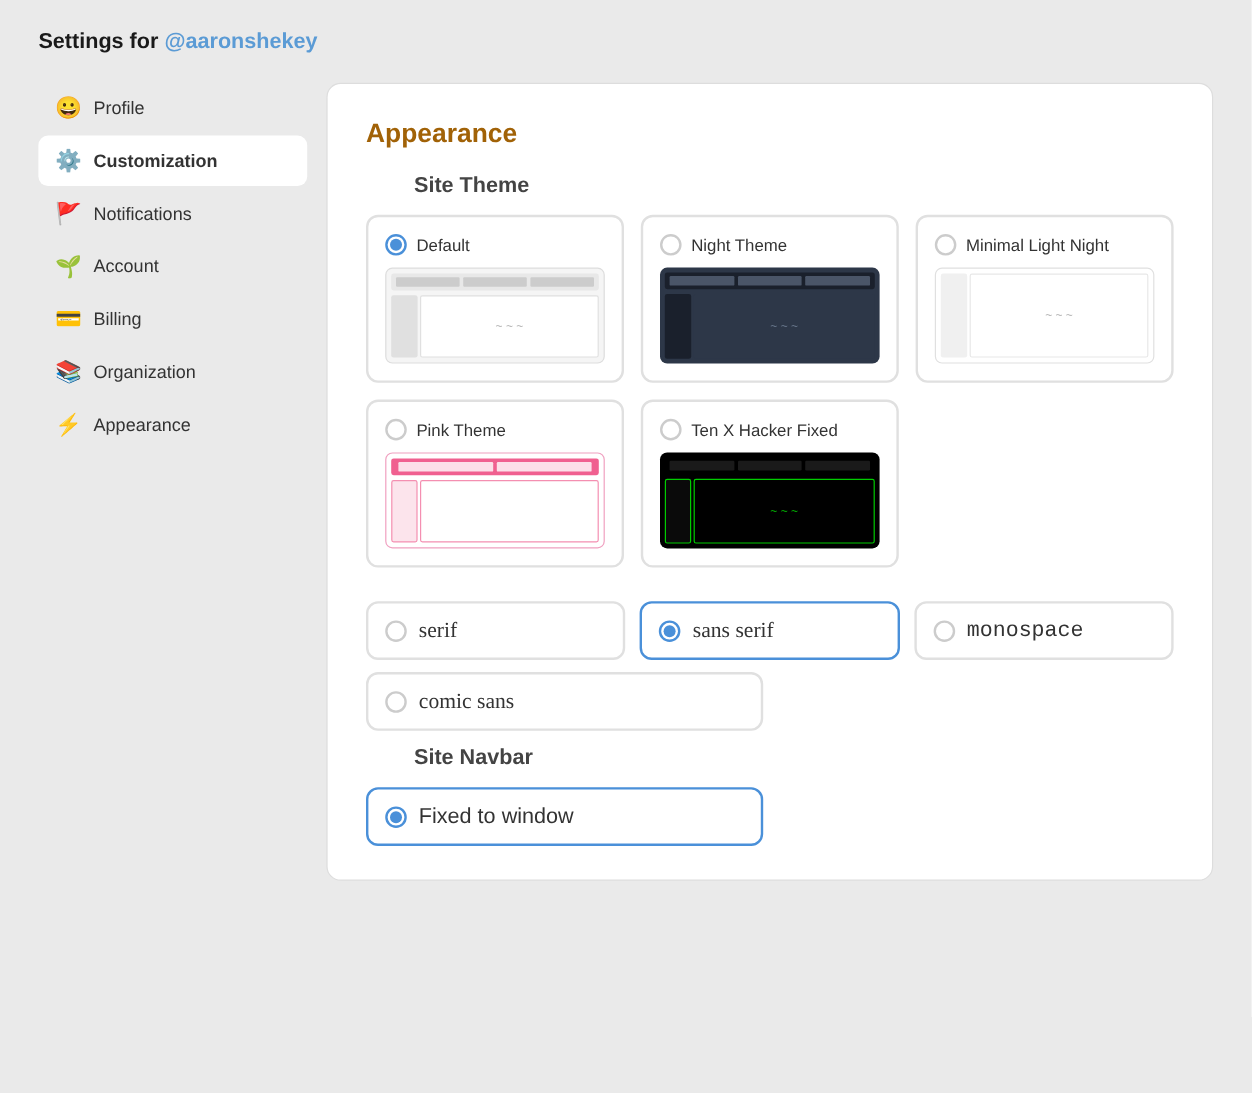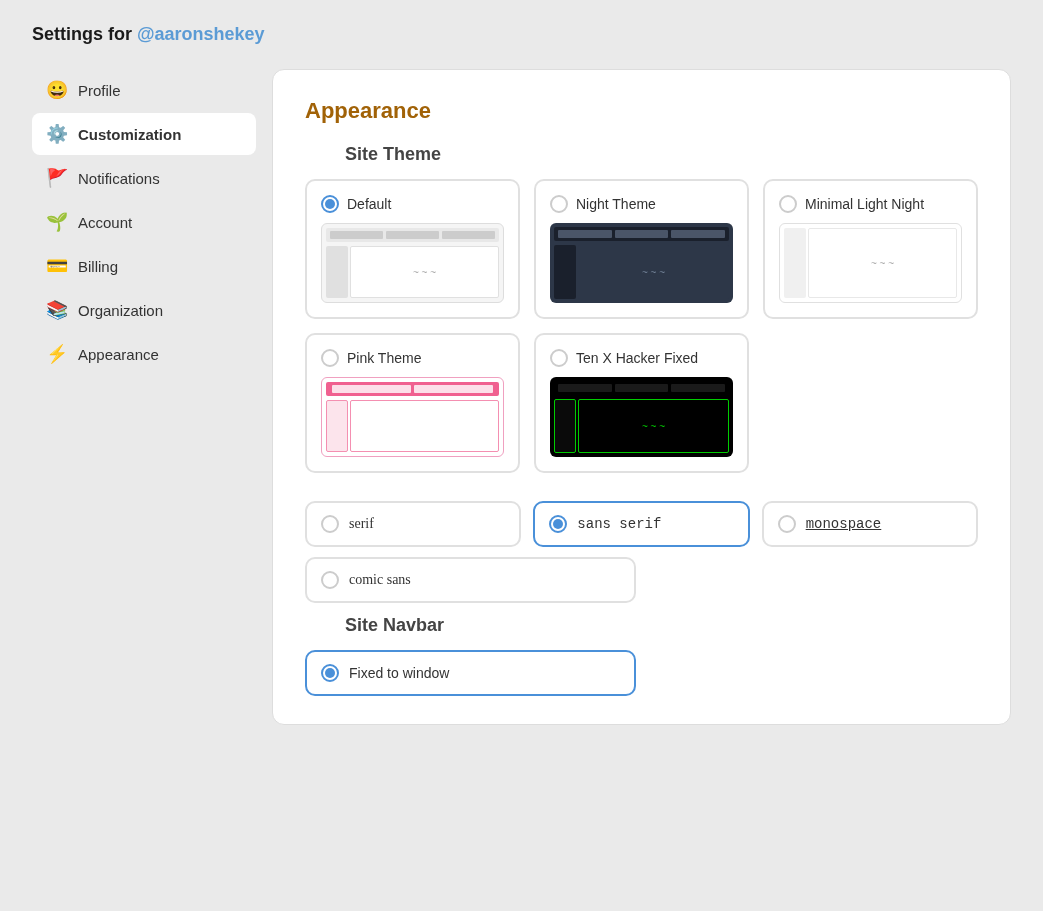--- a/index.html
+++ b/index.html
@@ -343,29 +343,29 @@
       margin-bottom: 12px;
     }
     .option-card {
       border: 2px solid #e0e0e0;
       border-radius: 10px;
       padding: 12px 14px;
       cursor: pointer;
       display: flex;
       align-items: center;
       gap: 10px;
-      font-size: 14px;
+      font-size: 18px;
       color: #333;
     }
     .option-card.selected {
       border-color: #4a90d9;
     }
     .font-serif { font-family: Georgia, serif; }
-    .font-sans { font-family: Liberation Mono, monospace; }
-    .font-mono { font-family: 'Courier New', monospace; text-decoration: underline; }
+    .font-sans { font-family: Liberation Serif, serif; }
+    .font-mono { font-family: 'Courier New', monospace; }
     .font-comic { font-family: 'Comic Sans MS', cursive; }
     .font-dyslexic { font-family: Arial, sans-serif; letter-spacing: 0.05em; }
     
     .navbar-grid {
       display: grid;
       grid-template-columns: repeat(2, 1fr);
       gap: 12px;
     }
   </style>
 </head>

